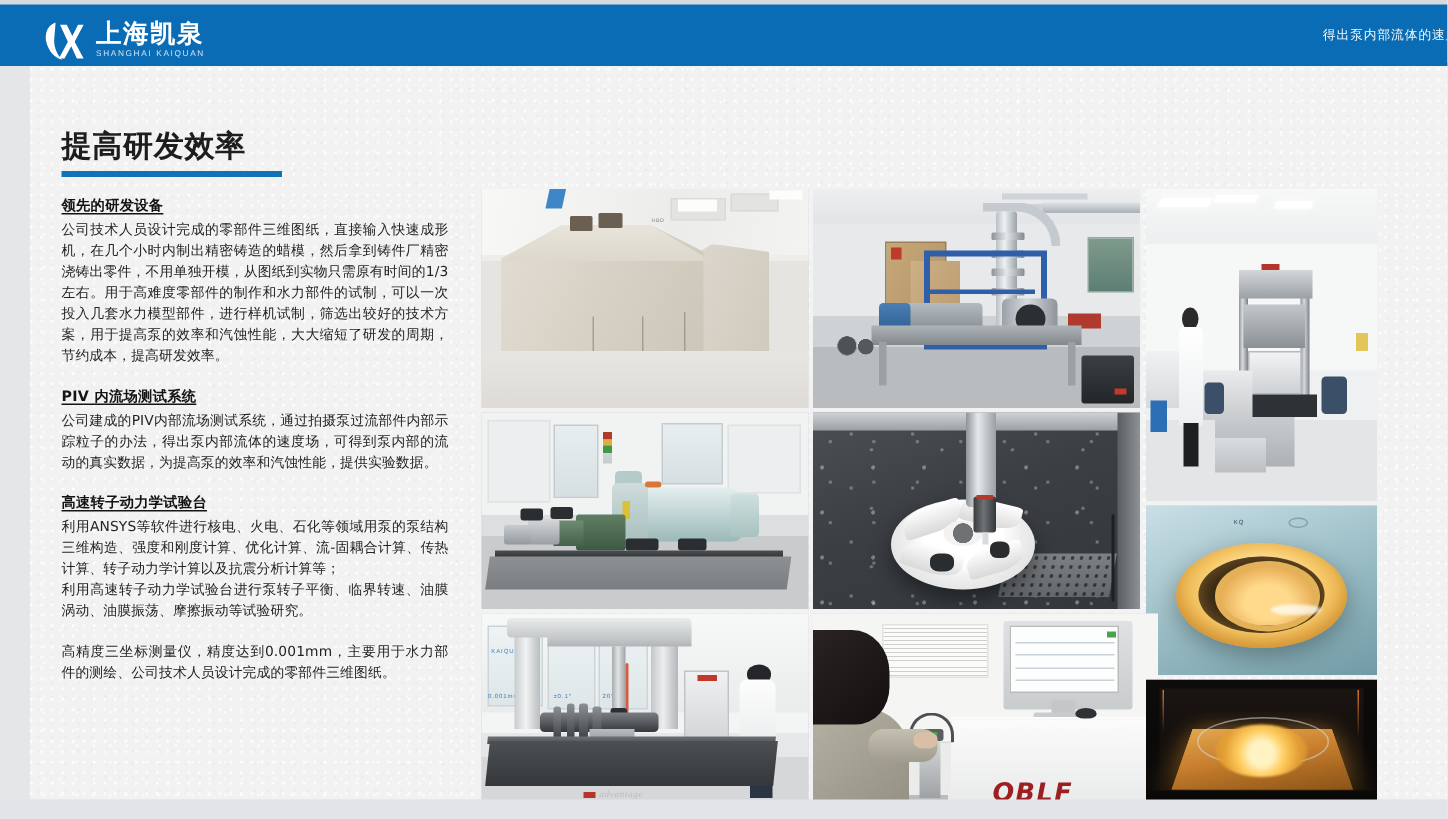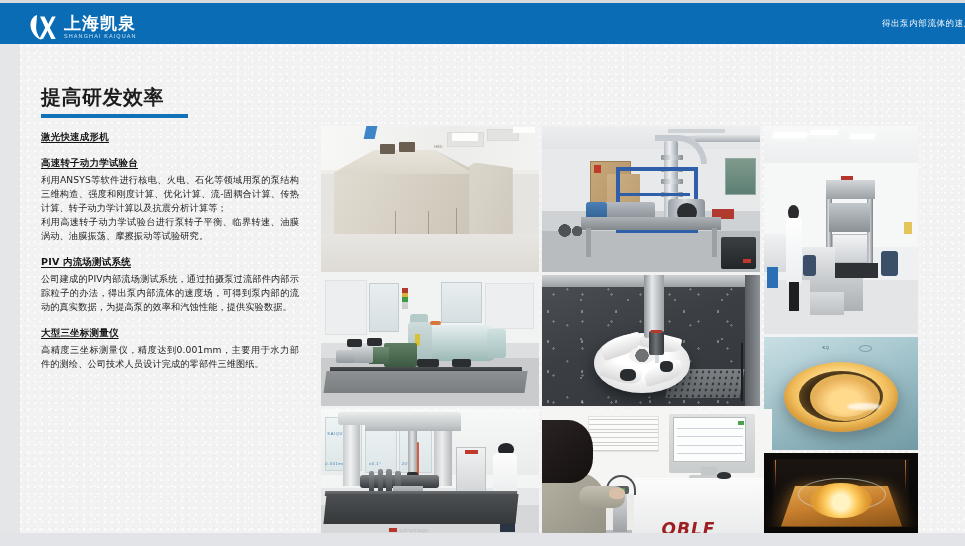--- a/index.html
+++ b/index.html
@@ -680,36 +680,36 @@
 
   <div class="page-body">
     <div class="paper"></div>
 
     <div class="left-col">
 
       <div class="page-title">提高研发效率</div>
       <div class="title-rule"></div>
 
       <div class="sec">
-        <div class="sec-head">激光快速成形机</div>
+        <div class="sec-head">领先的研发设备</div>
+        <div class="sec-body">公司技术人员设计完成的零部件三维图纸，直接输入快速成形机，在几个小时内制出精密铸造的蜡模，然后拿到铸件厂精密浇铸出零件，不用单独开模，从图纸到实物只需原有时间的1/3左右。用于高难度零部件的制作和水力部件的试制，可以一次投入几套水力模型部件，进行样机试制，筛选出较好的技术方案，用于提高泵的效率和汽蚀性能，大大缩短了研发的周期，节约成本，提高研发效率。</div>
+      </div>
+
+      <div class="sec">
+        <div class="sec-head">PIV 内流场测试系统</div>
+        <div class="sec-body">公司建成的PIV内部流场测试系统，通过拍摄泵过流部件内部示踪粒子的办法，得出泵内部流体的速度场，可得到泵内部的流动的真实数据，为提高泵的效率和汽蚀性能，提供实验数据。</div>
       </div>
 
       <div class="sec">
         <div class="sec-head">高速转子动力学试验台</div>
         <div class="sec-body" style="white-space:pre-line;">利用ANSYS等软件进行核电、火电、石化等领域用泵的泵结构三维构造、强度和刚度计算、优化计算、流-固耦合计算、传热计算、转子动力学计算以及抗震分析计算等；
 利用高速转子动力学试验台进行泵转子平衡、临界转速、油膜涡动、油膜振荡、摩擦振动等试验研究。</div>
       </div>
 
       <div class="sec">
-        <div class="sec-head">PIV 内流场测试系统</div>
-        <div class="sec-body">公司建成的PIV内部流场测试系统，通过拍摄泵过流部件内部示踪粒子的办法，得出泵内部流体的速度场，可得到泵内部的流动的真实数据，为提高泵的效率和汽蚀性能，提供实验数据。</div>
-      </div>
-
-      <div class="sec">
-        <div class="sec-head">大型三坐标测量仪</div>
         <div class="sec-body">高精度三坐标测量仪，精度达到0.001mm，主要用于水力部件的测绘、公司技术人员设计完成的零部件三维图纸。</div>
       </div>
 
     </div>
 
     <div class="grid">
 
       <div class="ph p1">
         <div class="scene">
           <div class="ceil"></div>

